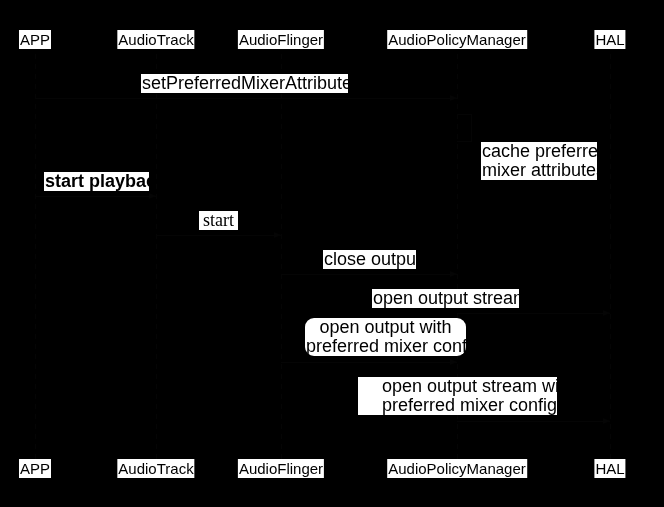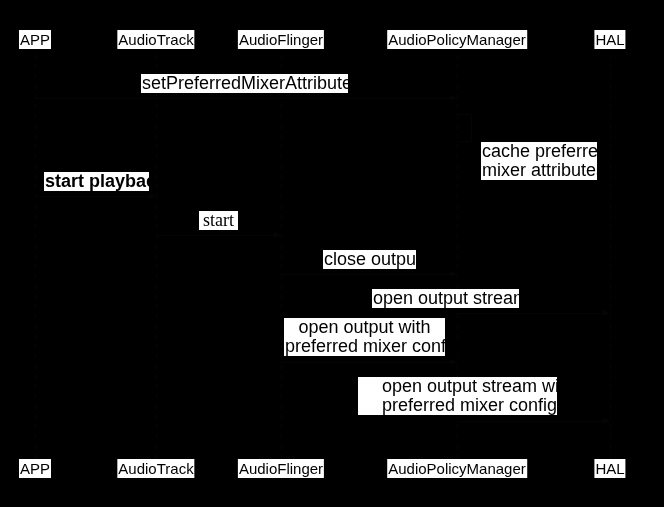--- a/index.html
+++ b/index.html
@@ -124,19 +124,19 @@
     </div>
 
   <div class="messages-layer">
       <div class="msg-label center" style="left: 141px; top: 74px; width: 205px;">setPreferredMixerAttributes</div>
       <div class="msg-label left" style="left: 481px; top: 118px; width: 114px; margin-top: 24px;">cache preferred
 mixer attributes</div>
       <div class="msg-label center" style="left: 44px; top: 172px; width: 103px; font-weight: bold;">start playback</div>
       <div class="msg-label center" style="left: 199px; top: 211px; width: 37px; font-family: Liberation Serif, serif;">start</div>
       <div class="msg-label center" style="left: 323px; top: 250px; width: 91px;">close output</div>
       <div class="msg-label center" style="left: 372px; top: 289px; width: 145px;">open output stream</div>
-      <div class="msg-label center" style="left: 284px; top: 318px; width: 159px;">open output with
+      <div class="msg-label center" style="left: 305px; top: 318px; width: 159px; border-radius: 9px;">open output with
 preferred mixer config</div>
       <div class="msg-label center" style="left: 358px; top: 377px; width: 174px; padding-left: 24px;">open output stream with
 preferred mixer config</div>
     </div>
 
 </div>
 
 </body></html>

